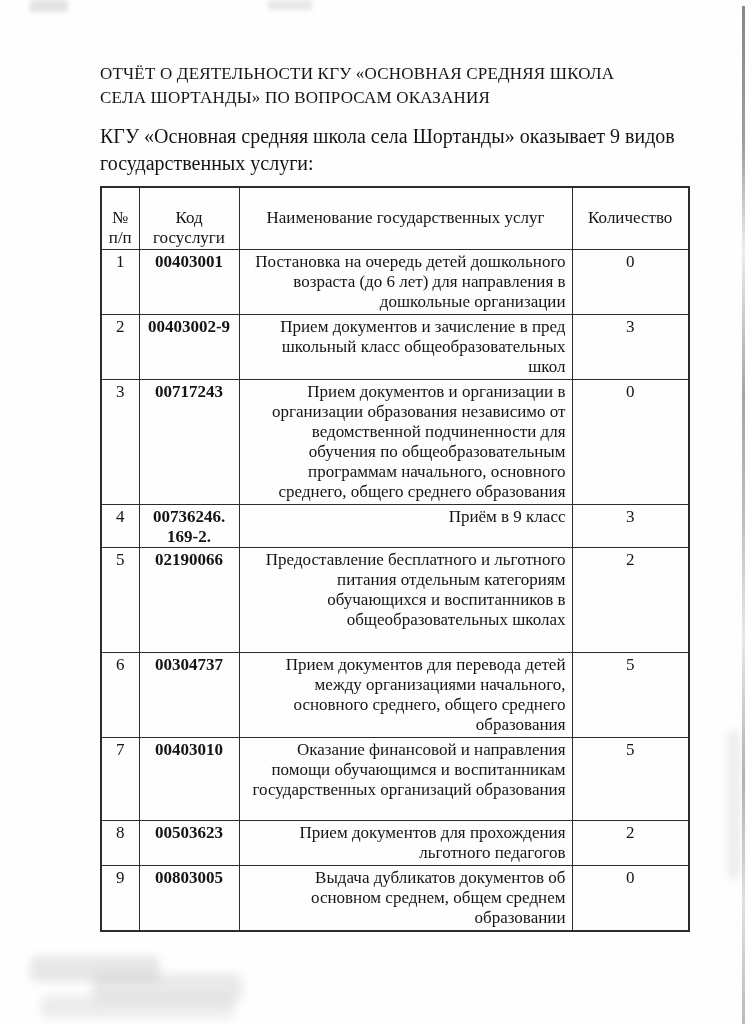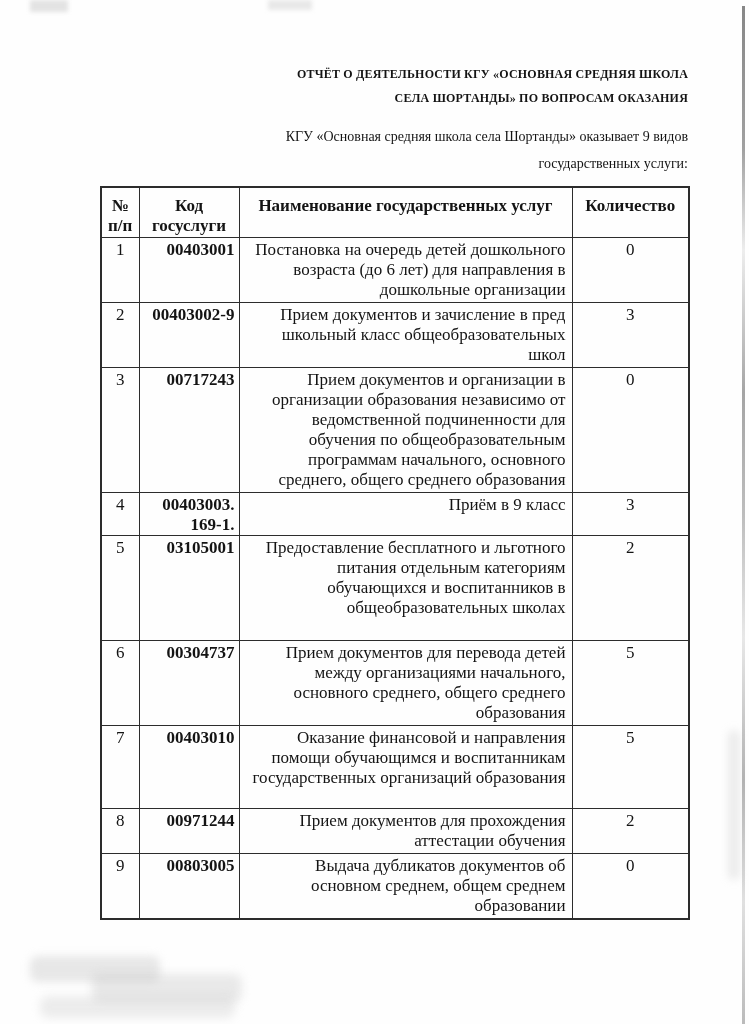--- a/index.html
+++ b/index.html
@@ -14,54 +14,54 @@
     position: relative;
     width: 749px; height: 1024px;
     background: #fefefe;
   }
   .content {
     position: absolute;
     left: 100px; top: 62px;
     width: 588px;
   }
   .title-block {
-    text-align: right;
-    font-weight: bold;
-    font-size: 12px;
+    text-align: left;
+    font-weight: normal;
+    font-size: 17px;
     line-height: 24px;
     letter-spacing: 0.2px;
   }
   .subtitle-block {
     margin-top: 13px;
-    text-align: right;
-    font-size: 14px;
+    text-align: left;
+    font-size: 20px;
     line-height: 27px;
   }
   table.services {
     margin-top: 9px;
     width: 588px;
     border-collapse: collapse;
     table-layout: fixed;
     border: 2px solid #2c2c2c;
   }
   table.services th, table.services td {
     border: 1.5px solid #2c2c2c;
     vertical-align: top;
     font-size: 17px;
     line-height: 20px;
   }
   table.services th {
-    font-weight: bold;
+    font-weight: normal;
     text-align: center;
     height: 40px;
-    padding: 8px 2px 1px 2px;
+    padding: 20px 2px 1px 2px;
   }
   th.h-name { text-align: center; }
   td.c-num   { text-align: center; padding-top: 2px; }
-  td.c-code  { text-align: right; font-weight: bold; padding: 2px 4px 0 4px; }
+  td.c-code  { text-align: center; font-weight: bold; padding: 2px 4px 0 4px; }
   td.c-name  { text-align: right;   padding: 2px 6px 2px 8px; }
   td.c-count { text-align: center; padding-top: 2px; }
   
   tbody tr:nth-child(1) td { height: 62px; }
   tbody tr:nth-child(2) td { height: 61px; }
   tbody tr:nth-child(3) td { height: 120px; }
   tbody tr:nth-child(4) td { height: 40px; }
   tbody tr:nth-child(5) td { height: 105px; }
   tbody tr:nth-child(6) td { height: 84px; }
   tbody tr:nth-child(7) td { height: 83px; }
@@ -148,50 +148,50 @@
 
     <tr>
       <td class="c-num">3</td>
       <td class="c-code">00717243</td>
       <td class="c-name">Прием документов и организации в организации образования независимо от ведомственной подчиненности для обучения по общеобразовательным программам начального, основного среднего, общего среднего образования</td>
       <td class="c-count">0</td>
     </tr>
 
     <tr>
       <td class="c-num">4</td>
-      <td class="c-code">00403003. 169-1.</td>
+      <td class="c-code">00736246. 169-2.</td>
       <td class="c-name">Приём в 9 класс</td>
       <td class="c-count">3</td>
     </tr>
 
     <tr>
       <td class="c-num">5</td>
-      <td class="c-code">03105001</td>
+      <td class="c-code">02190066</td>
       <td class="c-name">Предоставление бесплатного и льготного питания отдельным категориям обучающихся и воспитанников в общеобразовательных школах</td>
       <td class="c-count">2</td>
     </tr>
 
     <tr>
       <td class="c-num">6</td>
       <td class="c-code">00304737</td>
       <td class="c-name">Прием документов для перевода детей между организациями начального, основного среднего, общего среднего образования</td>
       <td class="c-count">5</td>
     </tr>
 
     <tr>
       <td class="c-num">7</td>
       <td class="c-code">00403010</td>
       <td class="c-name">Оказание финансовой и направления помощи обучающимся и воспитанникам государственных организаций образования</td>
       <td class="c-count">5</td>
     </tr>
 
     <tr>
       <td class="c-num">8</td>
-      <td class="c-code">00971244</td>
-      <td class="c-name">Прием документов для прохождения аттестации обучения</td>
+      <td class="c-code">00503623</td>
+      <td class="c-name">Прием документов для прохождения льготного педагогов</td>
       <td class="c-count">2</td>
     </tr>
 
     <tr>
       <td class="c-num">9</td>
       <td class="c-code">00803005</td>
       <td class="c-name">Выдача дубликатов документов об основном среднем, общем среднем образовании</td>
       <td class="c-count">0</td>
     </tr>
   </tbody>

